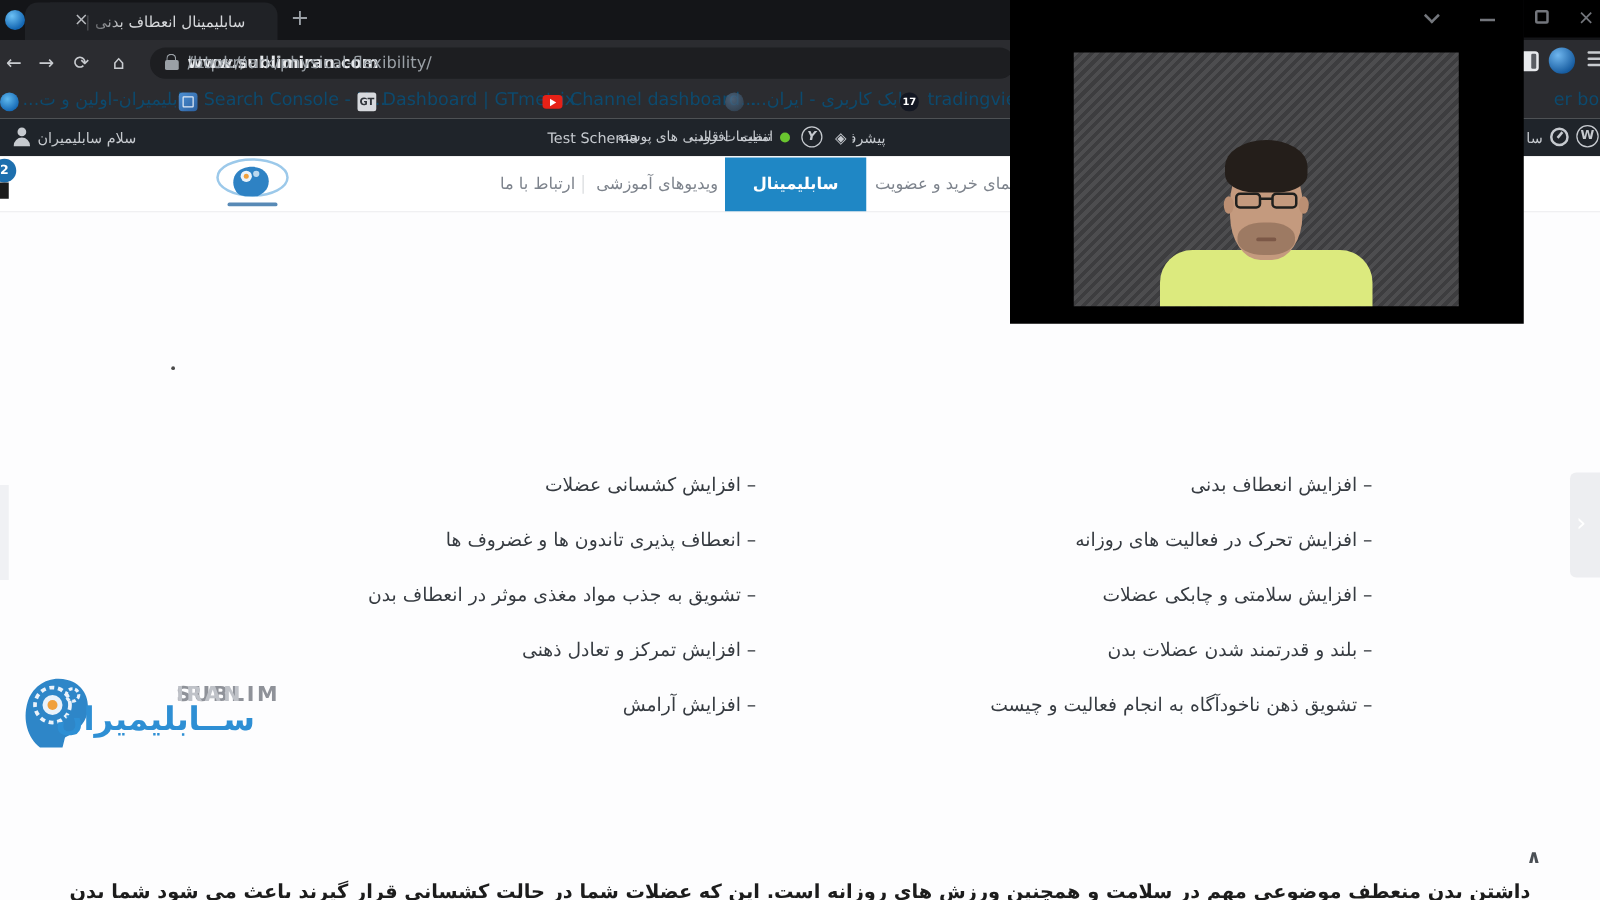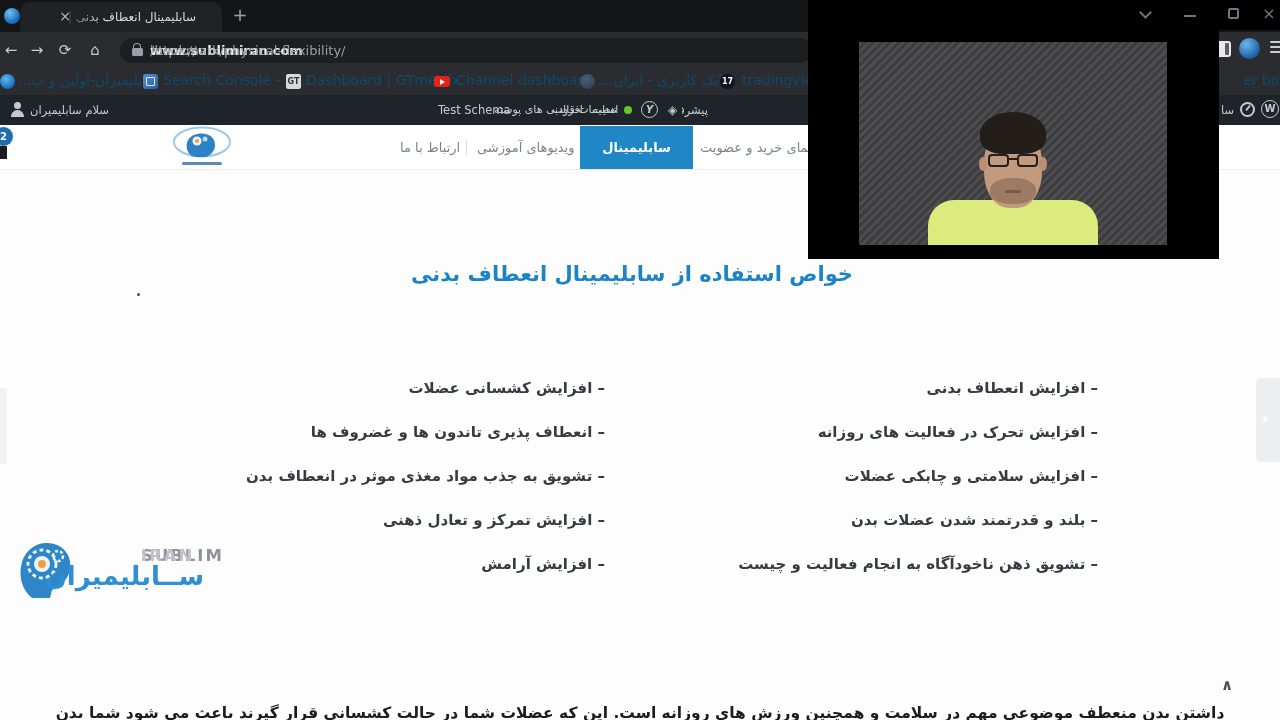--- a/index.html
+++ b/index.html
@@ -77,21 +77,21 @@
   .sitelogo{left:170px;top:126px;width:64px;height:43px;}
   .nav-item{top:125px;height:45px;line-height:45px;font-size:13px;color:#7d838c;white-space:nowrap;}
   .nav-divider{left:466px;top:140px;width:1px;height:15px;background:#d9dbde;}
   .nav-btn{left:580px;top:126px;width:113px;height:43px;line-height:43px;text-align:center;
            color:#fff;font-weight:bold;font-size:13px;}
 
   
   .pagebg{left:0;top:170px;width:1280px;height:550px;background:#fdfdfe;}
   .heading{left:0;top:262px;width:1264px;text-align:center;font-size:21px;font-weight:bold;}
   .tinydot{left:137px;top:293px;width:3px;height:3px;border-radius:50%;background:#4a4a4a;}
-  .benefit{font-size:15px;font-weight:700;color:#363b41;white-space:nowrap;}
+  .benefit{font-size:15px;font-weight:400;color:#363b41;white-space:nowrap;}
 
   
   .wm-icon{left:12px;top:536px;width:66px;height:68px;}
   .wm-latin{left:78px;top:546px;width:126px;text-align:center;font-size:16.5px;font-weight:bold;
             letter-spacing:2px;color:#8f9299;}
   .wm-latin span{position:static;}
   .wm-latin .lt{color:#bfc2c8;}
   .wm-persian{left:78px;top:561px;width:126px;text-align:center;font-size:26px;font-weight:bold;
               color:#2e8fd4;}
   .sitebox{left:0;top:613px;width:212px;height:48px;background:#9e9ea0;}
@@ -218,21 +218,20 @@
     <circle cx="35" cy="13" r="2.5" fill="#bcd9ef"></circle>
     <rect x="12" y="36" width="40" height="3" rx="1.5" fill="#2e6da4" opacity="0.8"></rect>
   </svg>
   <div class="nav-item rtl" style="left:400px">ارتباط با ما</div>
   <div class="nav-divider"></div>
   <div class="nav-item rtl" style="left:477px">ویدیوهای آموزشی</div>
   <div class="nav-btn rtl" style="background:#1f87c5">سابلیمینال چیست</div>
   <div class="nav-item rtl" style="left:700px">نمای خرید و عضویت</div>
 
   <div class="pagebg"></div>
-  <div class="heading rtl" style="color:#1c84c6">خواص استفاده از سابلیمینال انعطاف بدنی</div>
   <div class="tinydot"></div>
 
   <div class="benefit rtl" style="top:379px;right:182px">– افزایش انعطاف بدنی</div>
   <div class="benefit rtl" style="top:423px;right:182px">– افزایش تحرک در فعالیت های روزانه</div>
   <div class="benefit rtl" style="top:467px;right:182px">– افزایش سلامتی و چابکی عضلات</div>
   <div class="benefit rtl" style="top:511px;right:182px">– بلند و قدرتمند شدن عضلات بدن</div>
   <div class="benefit rtl" style="top:555px;right:182px">– تشویق ذهن ناخودآگاه به انجام فعالیت و چیست</div>
 
   <div class="benefit rtl" style="top:379px;right:675px">– افزایش کشسانی عضلات</div>
   <div class="benefit rtl" style="top:423px;right:675px">– انعطاف پذیری تاندون ها و غضروف ها</div>

